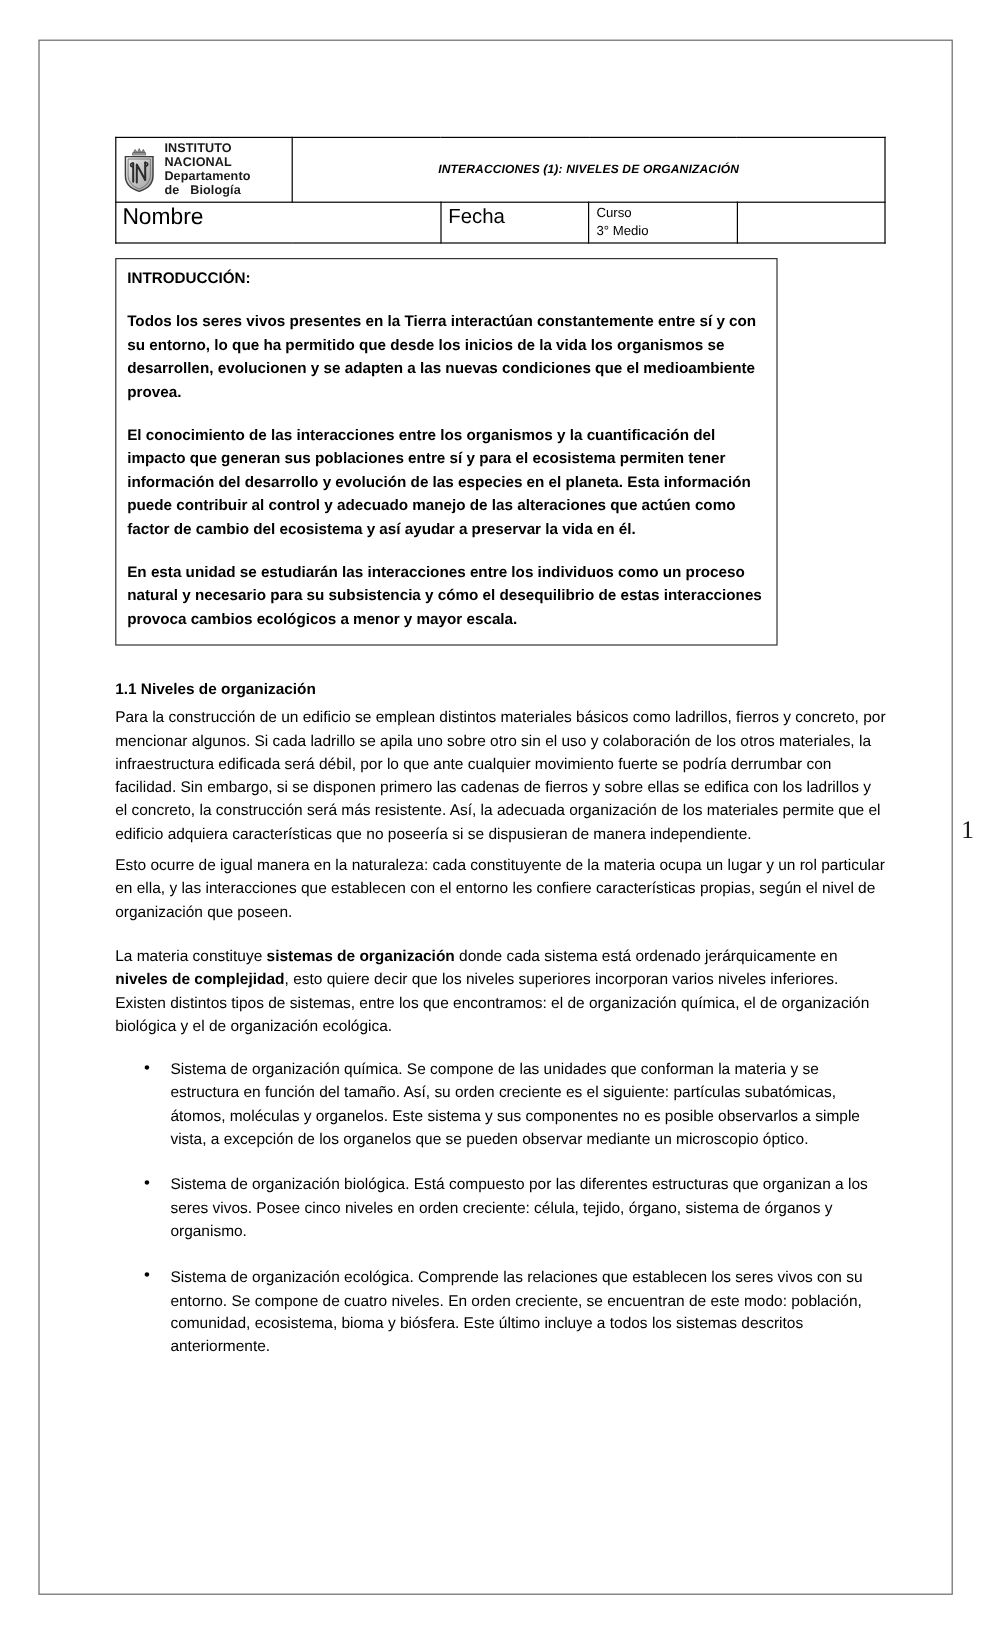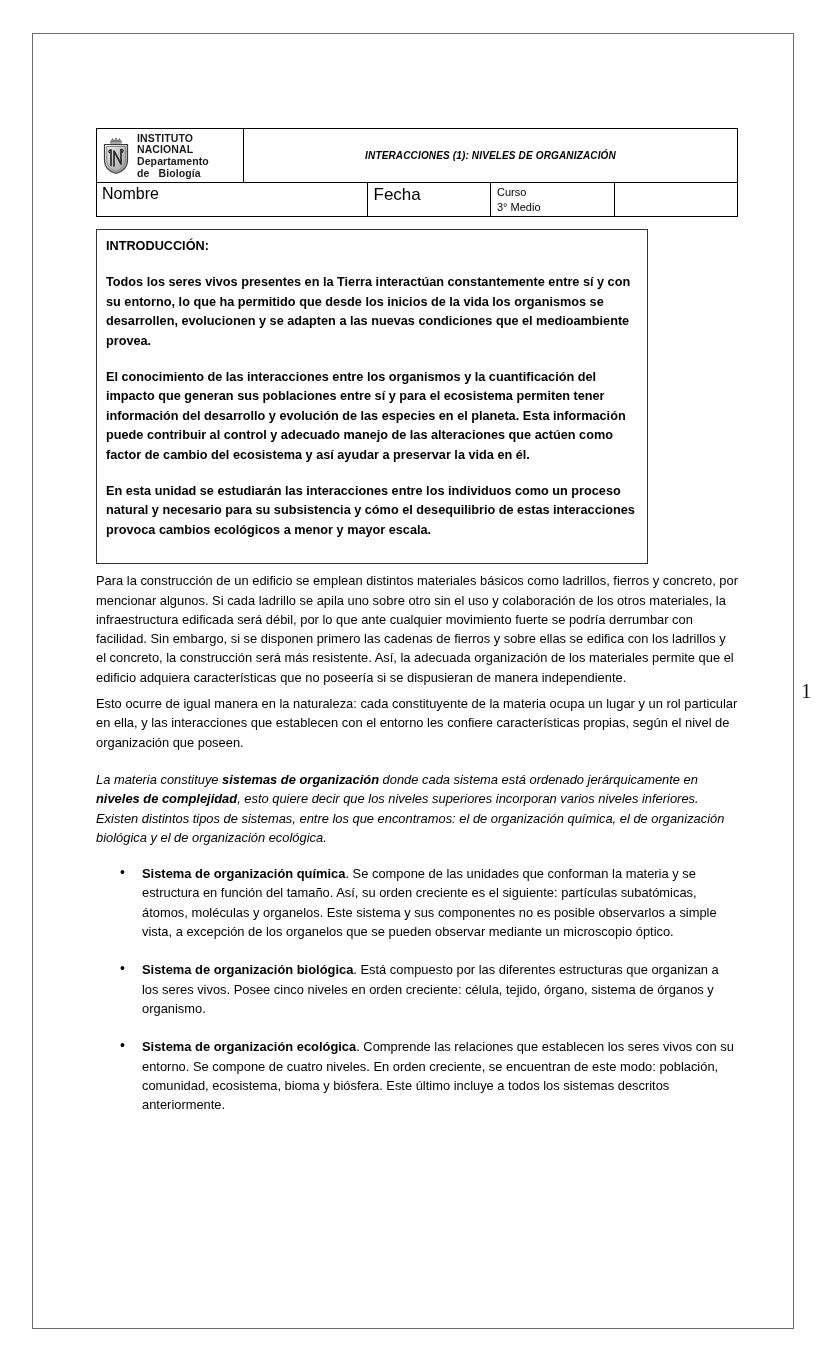--- a/index.html
+++ b/index.html
@@ -25,21 +25,21 @@
     width: 762px;
     height: 1296px;
     border: 1px solid #6a6a6a;
     box-sizing: border-box;
     background: #ffffff;
   }
 
   #page-body {
     position: absolute;
     left: 63px;
-    top: 94px;
+    top: 80px;
     width: 642px;
   }
 
   
   table.header-table {
     width: 642px;
     border-collapse: collapse;
     table-layout: fixed;
   }
   table.header-table td {
@@ -81,21 +81,21 @@
     vertical-align: middle !important;
     font-style: italic;
     font-weight: bold;
     font-size: 10px;
     letter-spacing: 0.15px;
     padding: 0 6px !important;
   }
 
   .nombre-cell {
     height: 31px;
-    font-size: 16px;
+    font-size: 19px;
     padding: 2px 0 0 5px !important;
   }
   .fecha-cell {
     width: 103px;
     font-size: 17px;
     padding: 2px 0 0 6px !important;
     margin-top: 13px;
   }
   .curso-cell {
     width: 77px;
@@ -119,21 +119,21 @@
     font-weight: bold;
     font-size: 12.7px;
     line-height: 19.4px;
   }
   #intro-box .intro-title {
     margin-bottom: 17px;
   }
   #intro-box p {
     margin: 0 0 17px 0;
   }
-  #intro-box p:last-child { margin-bottom: 14px; }
+  #intro-box p:last-child { margin-bottom: 2px; }
 
   #objectives-box {
     margin-top: 22px;
     font-size: 12.6px;
     line-height: 19px;
     padding: 5px 9px 6px 9px;
   }
   #objectives-box .obj-title {
     font-weight: bold;
   }
@@ -146,21 +146,21 @@
     margin-top: 28px;
     font-weight: bold;
     font-size: 12.8px;
   }
   .prose {
     font-size: 12.9px;
     line-height: 19.3px;
     margin-top: 7px;
     text-align: left;
   }
-  .prose.tight { margin-top: 18px; font-style: italic; }
+  .prose.tight { margin-top: 18px; }
   .prose b { font-weight: bold; }
 
   
   ul.bullets {
     margin: 17px 0 0 0;
     padding: 0 0 0 46px;
     list-style: none;
     font-size: 12.9px;
     line-height: 19.3px;
   }
@@ -170,21 +170,21 @@
     padding-left: 0;
   }
   ul.bullets li:last-child { margin-bottom: 0; }
   ul.bullets li::before {
     content: "\2022";
     position: absolute;
     left: -22px;
     top: -1px;
     font-size: 14px;
   }
-  ul.bullets li b { font-weight: bold; }
+  ul.bullets li b { font-weight: normal; }
 
   
   #page-number {
     position: absolute;
     left: 768px;
     top: 645px;
     font-family: "Liberation Serif", serif;
     font-size: 21px;
     color: #1a1a1a;
   }
@@ -247,20 +247,21 @@
       </table>
 
     <div class="box" id="intro-box">
       <div class="intro-title">INTRODUCCIÓN:</div>
       <p>Todos los seres vivos presentes en la Tierra interactúan constantemente entre sí y con su entorno, lo que ha permitido que desde los inicios de la vida los organismos se desarrollen, evolucionen y se adapten a las nuevas condiciones que el medioambiente provea.</p>
       <p>El conocimiento de las interacciones entre los organismos y la cuantificación del impacto que generan sus poblaciones entre sí y para el ecosistema permiten tener información del desarrollo y evolución de las especies en el planeta. Esta información puede contribuir al control y adecuado manejo de las alteraciones que actúen como factor de cambio del ecosistema y así ayudar a preservar la vida en él.</p>
       <p>En esta unidad se estudiarán las interacciones entre los individuos como un proceso natural y necesario para su subsistencia y cómo el desequilibrio de estas interacciones provoca cambios ecológicos a menor y mayor escala.</p>
     </div>
 
 
+    <div id="section-title">1.1 Niveles de organización</div>
 
     <div class="prose">Para la construcción de un edificio se emplean distintos materiales básicos como ladrillos, fierros y concreto, por mencionar algunos. Si cada ladrillo se apila uno sobre otro sin el uso y colaboración de los otros materiales, la infraestructura edificada será débil, por lo que ante cualquier movimiento fuerte se podría derrumbar con facilidad. Sin embargo, si se disponen primero las cadenas de fierros y sobre ellas se edifica con los ladrillos y el concreto, la construcción será más resistente. Así, la adecuada organización de los materiales permite que el edificio adquiera características que no poseería si se dispusieran de manera independiente.</div>
     <div class="prose">Esto ocurre de igual manera en la naturaleza: cada constituyente de la materia ocupa un lugar y un rol particular en ella, y las interacciones que establecen con el entorno les confiere características propias, según el nivel de organización que poseen.</div>
 
     <div class="prose tight">
       <span>La materia constituye </span><b>sistemas de organización</b><span> donde cada sistema está ordenado jerárquicamente en </span><b>niveles de complejidad</b><span>, esto quiere decir que los niveles superiores incorporan varios niveles inferiores. Existen distintos tipos de sistemas, entre los que encontramos: el de organización química, el de organización biológica y el de organización ecológica.</span>
     </div>
 
     <ul class="bullets">
       <li>

